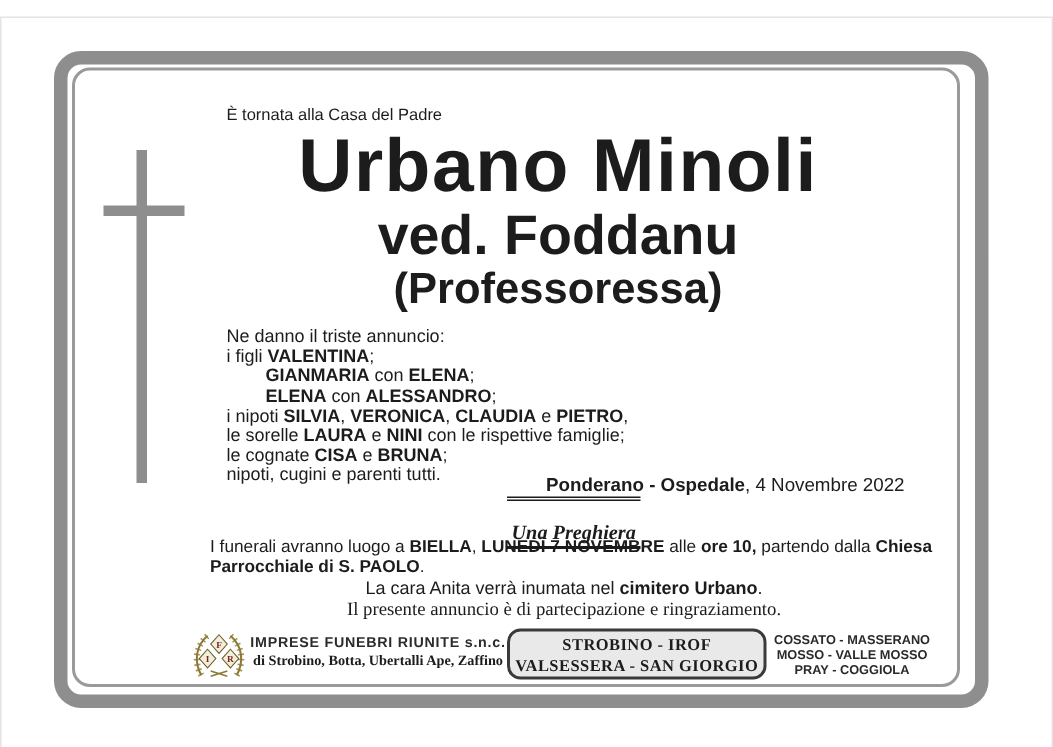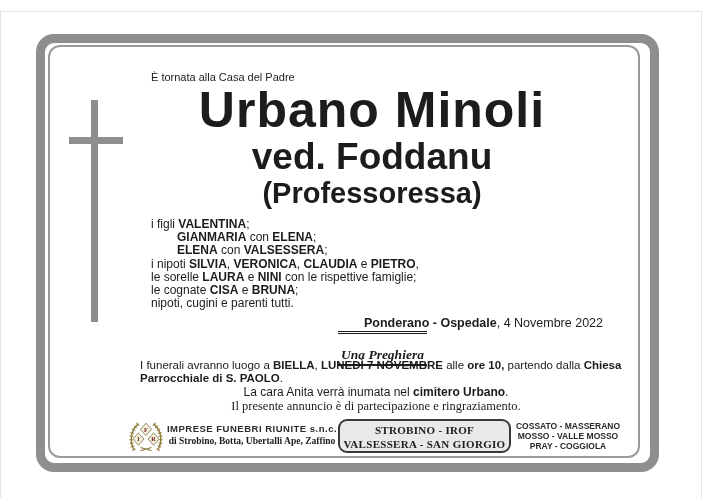--- a/index.html
+++ b/index.html
@@ -63,23 +63,24 @@
 
   <div class="eyebrow">È tornata alla Casa del Padre</div>
 
   <div class="titles">
     <div class="name">Urbano Minoli</div>
     <div class="widow">ved. Foddanu</div>
     <div class="prof">(Professoressa)</div>
   </div>
 
   <div class="announcement">
+    <div><span>Ne danno il triste annuncio:</span></div>
     <div><span>i figli </span><span class="b">VALENTINA</span><span>;</span></div>
     <div class="indent"><span class="b">GIANMARIA</span><span> con </span><span class="b">ELENA</span><span>;</span></div>
-    <div class="indent"><span class="b">ELENA</span><span> con </span><span class="b">VALSESSERA</span><span>;</span></div>
+    <div class="indent"><span class="b">ELENA</span><span> con </span><span class="b">ALESSANDRO</span><span>;</span></div>
     <div><span>i nipoti </span><span class="b">SILVIA</span><span>, </span><span class="b">VERONICA</span><span>, </span><span class="b">CLAUDIA</span><span> e </span><span class="b">PIETRO</span><span>,</span></div>
     <div><span>le sorelle </span><span class="b">LAURA</span><span> e </span><span class="b">NINI</span><span> con le rispettive famiglie;</span></div>
     <div><span>le cognate </span><span class="b">CISA</span><span> e </span><span class="b">BRUNA</span><span>;</span></div>
     <div><span>nipoti, cugini e parenti tutti.</span></div>
   </div>
 
   <div class="dateline"><span class="b">Ponderano - Ospedale</span><span>, 4 Novembre 2022</span></div>
 
   <div class="prayer">Una Preghiera</div>
 

